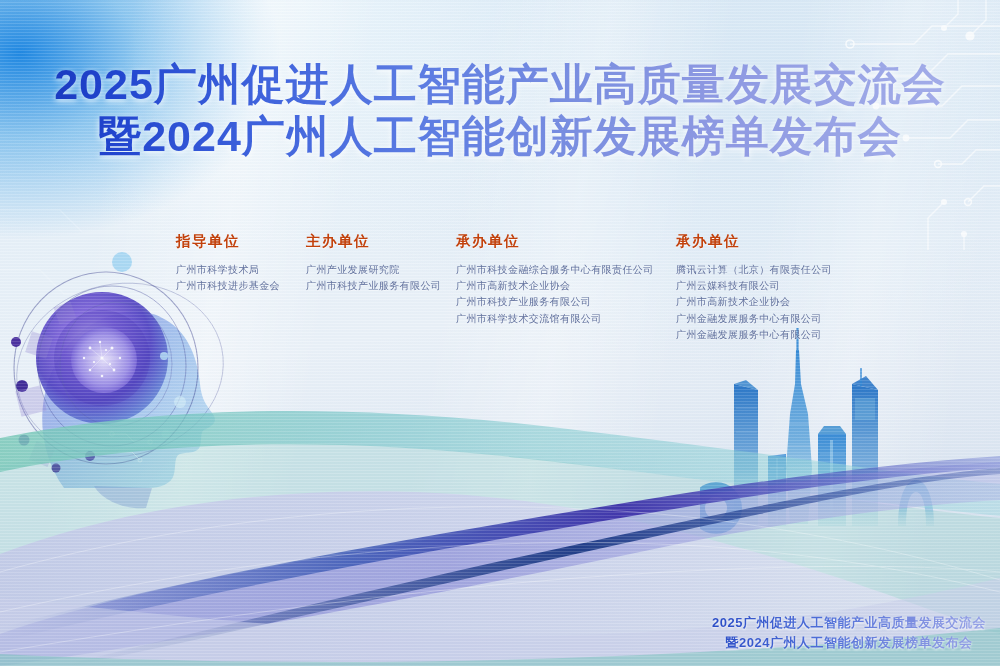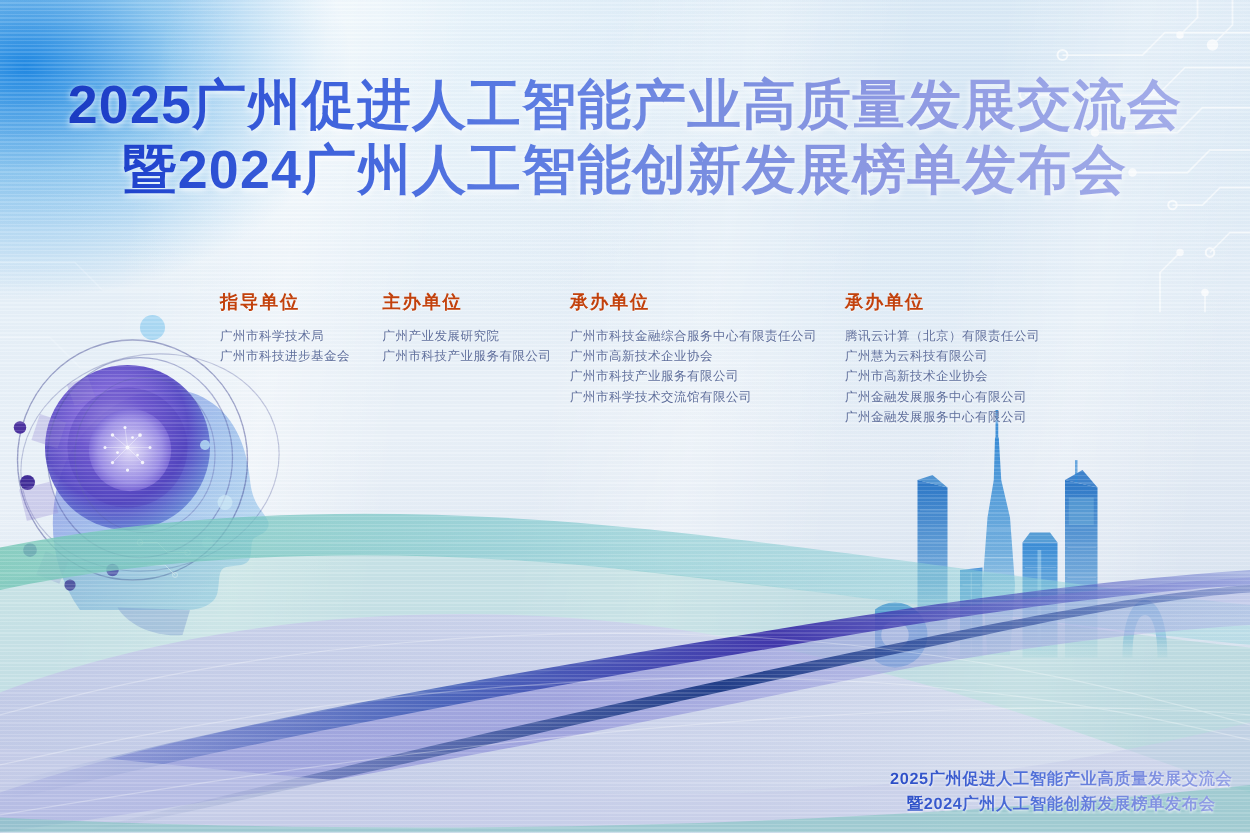--- a/index.html
+++ b/index.html
@@ -332,21 +332,21 @@
       <div class="org-head">承办单位</div>
       <div class="org-item">广州市科技金融综合服务中心有限责任公司</div>
       <div class="org-item">广州市高新技术企业协会</div>
       <div class="org-item">广州市科技产业服务有限公司</div>
       <div class="org-item">广州市科学技术交流馆有限公司</div>
     </div>
 
     <div class="org-col c4">
       <div class="org-head">承办单位</div>
       <div class="org-item">腾讯云计算（北京）有限责任公司</div>
-      <div class="org-item">广州慧为云科技有限公司</div>
+      <div class="org-item">广州云媒科技有限公司</div>
       <div class="org-item">广州市高新技术企业协会</div>
       <div class="org-item">广州金融发展服务中心有限公司</div>
       <div class="org-item">广州金融发展服务中心有限公司</div>
     </div>
 
   </div>
 
   <div class="watermark">
     <div class="wm-line">2025广州促进人工智能产业高质量发展交流会</div>
     <div class="wm-line">暨2024广州人工智能创新发展榜单发布会</div>

